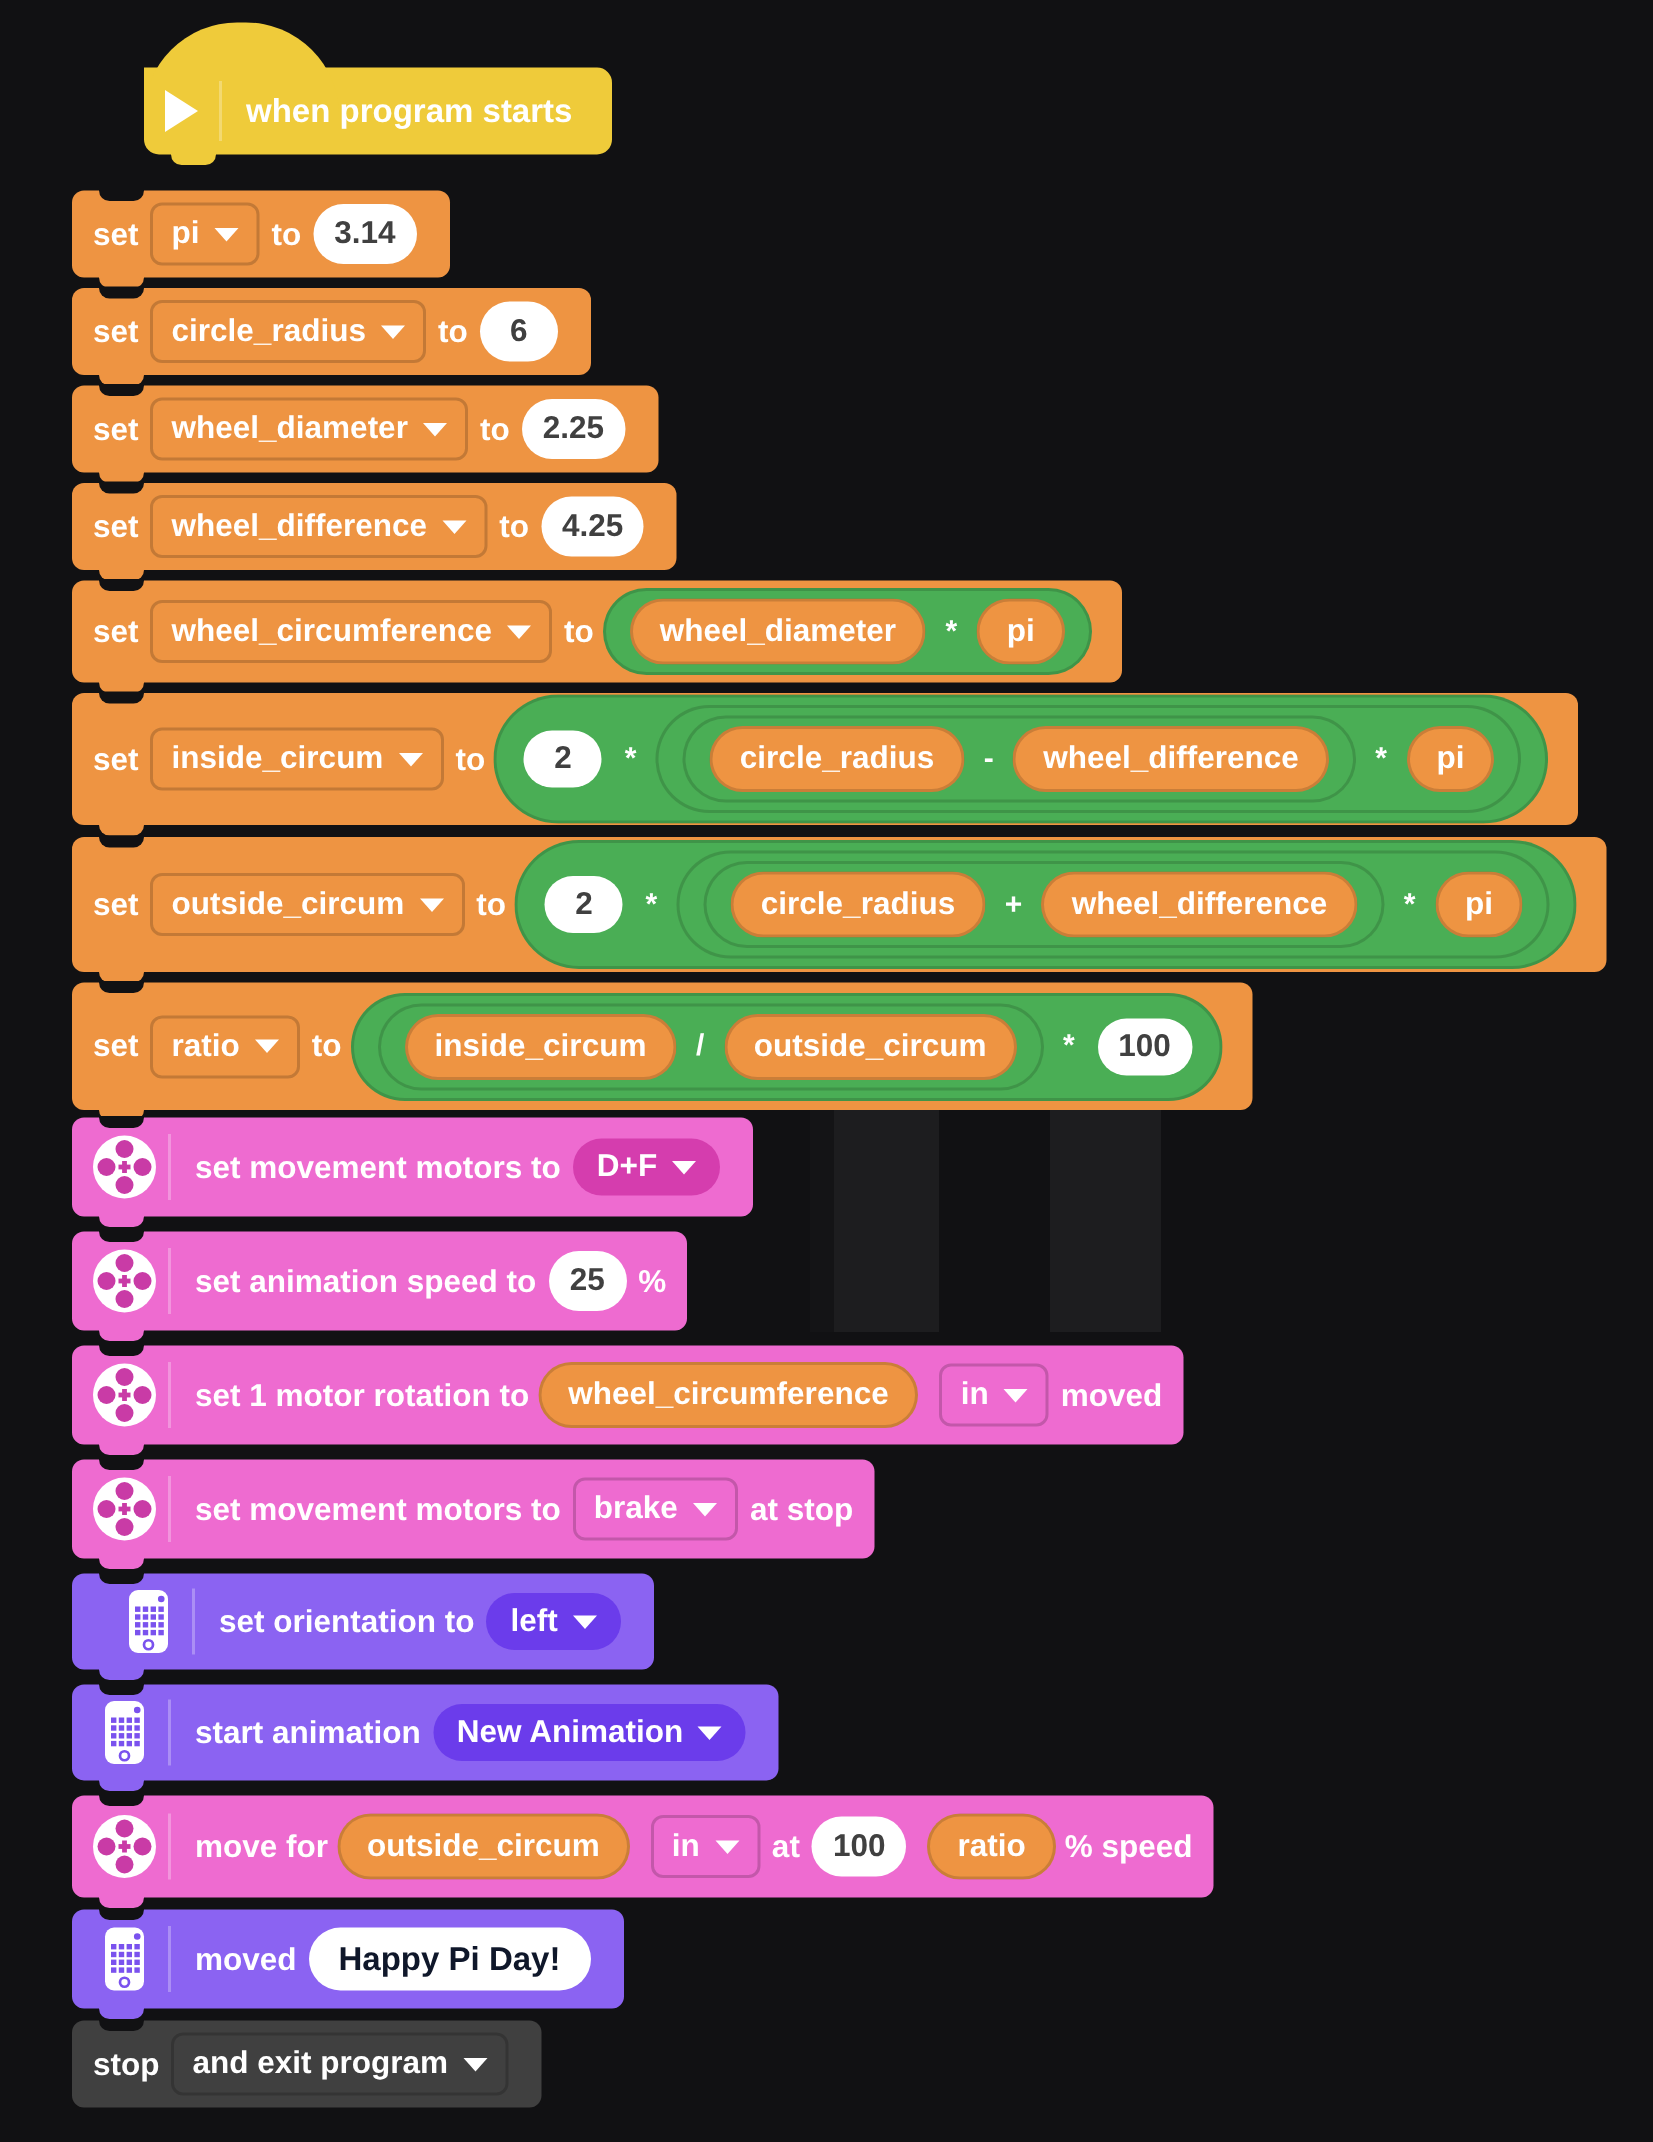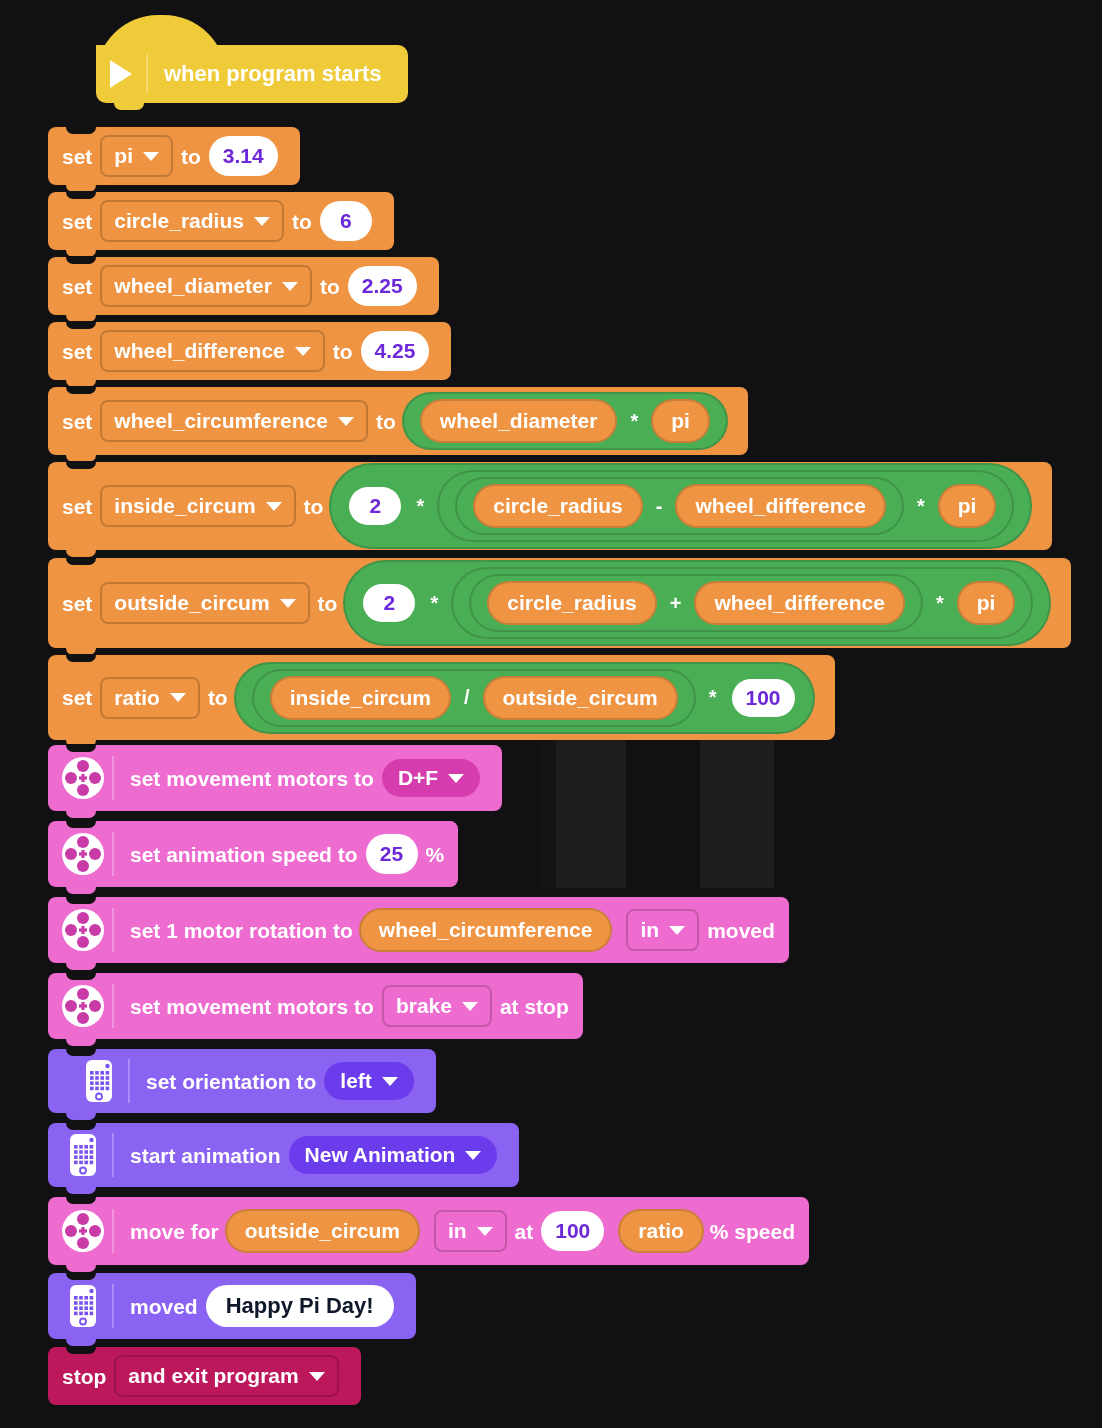--- a/index.html
+++ b/index.html
@@ -43,21 +43,21 @@
   .nub-bottom::after {
     content:"";
     position:absolute; bottom:-7px; left:18px;
     width:30px; height:8px;
     border-radius: 0 0 7px 7px;
     background: inherit;
   }
   .c-var     { background:#EE9442; }
   .c-motor   { background:#EE6BD0; }
   .c-display { background:#8B63F2; }
-  .c-ctrl    { background:#be185d; }
+  .c-ctrl    { background:#404040; }
 
   
   .hat {
     position:absolute;
     color:#fff; font-weight:bold; font-size:22px;
     display:flex; align-items:center;padding-left:48px;
   }
   .hat .hat-body {
     position:relative;
     background:#EFCB3A;
@@ -101,21 +101,21 @@
     margin:4px 8px;
     font-size:21px;
   }
   .dd-pill.motor  { background:#D53DAE; }
   .dd-pill.display{ background:#6B3CEB; }
 
   .caret { width:0;height:0;border-left:8px solid transparent;border-right:8px solid transparent;border-top:9px solid #fff; }
 
   .num {                
     display:inline-flex; align-items:center; justify-content:center;
-    background:#fff; color:#6d28d9;
+    background:#fff; color:#404040;
     border-radius:999px;
     min-width:52px; height:40px;
     padding:0 14px; margin:0 8px;
     font-size:21px; font-weight:bold;
   }
   .txtfield {
     display:inline-flex; align-items:center; justify-content:center;
     background:#fff; color:#0f172a;
     border-radius:999px;
     height:42px; padding:0 20px; margin:0 8px;

